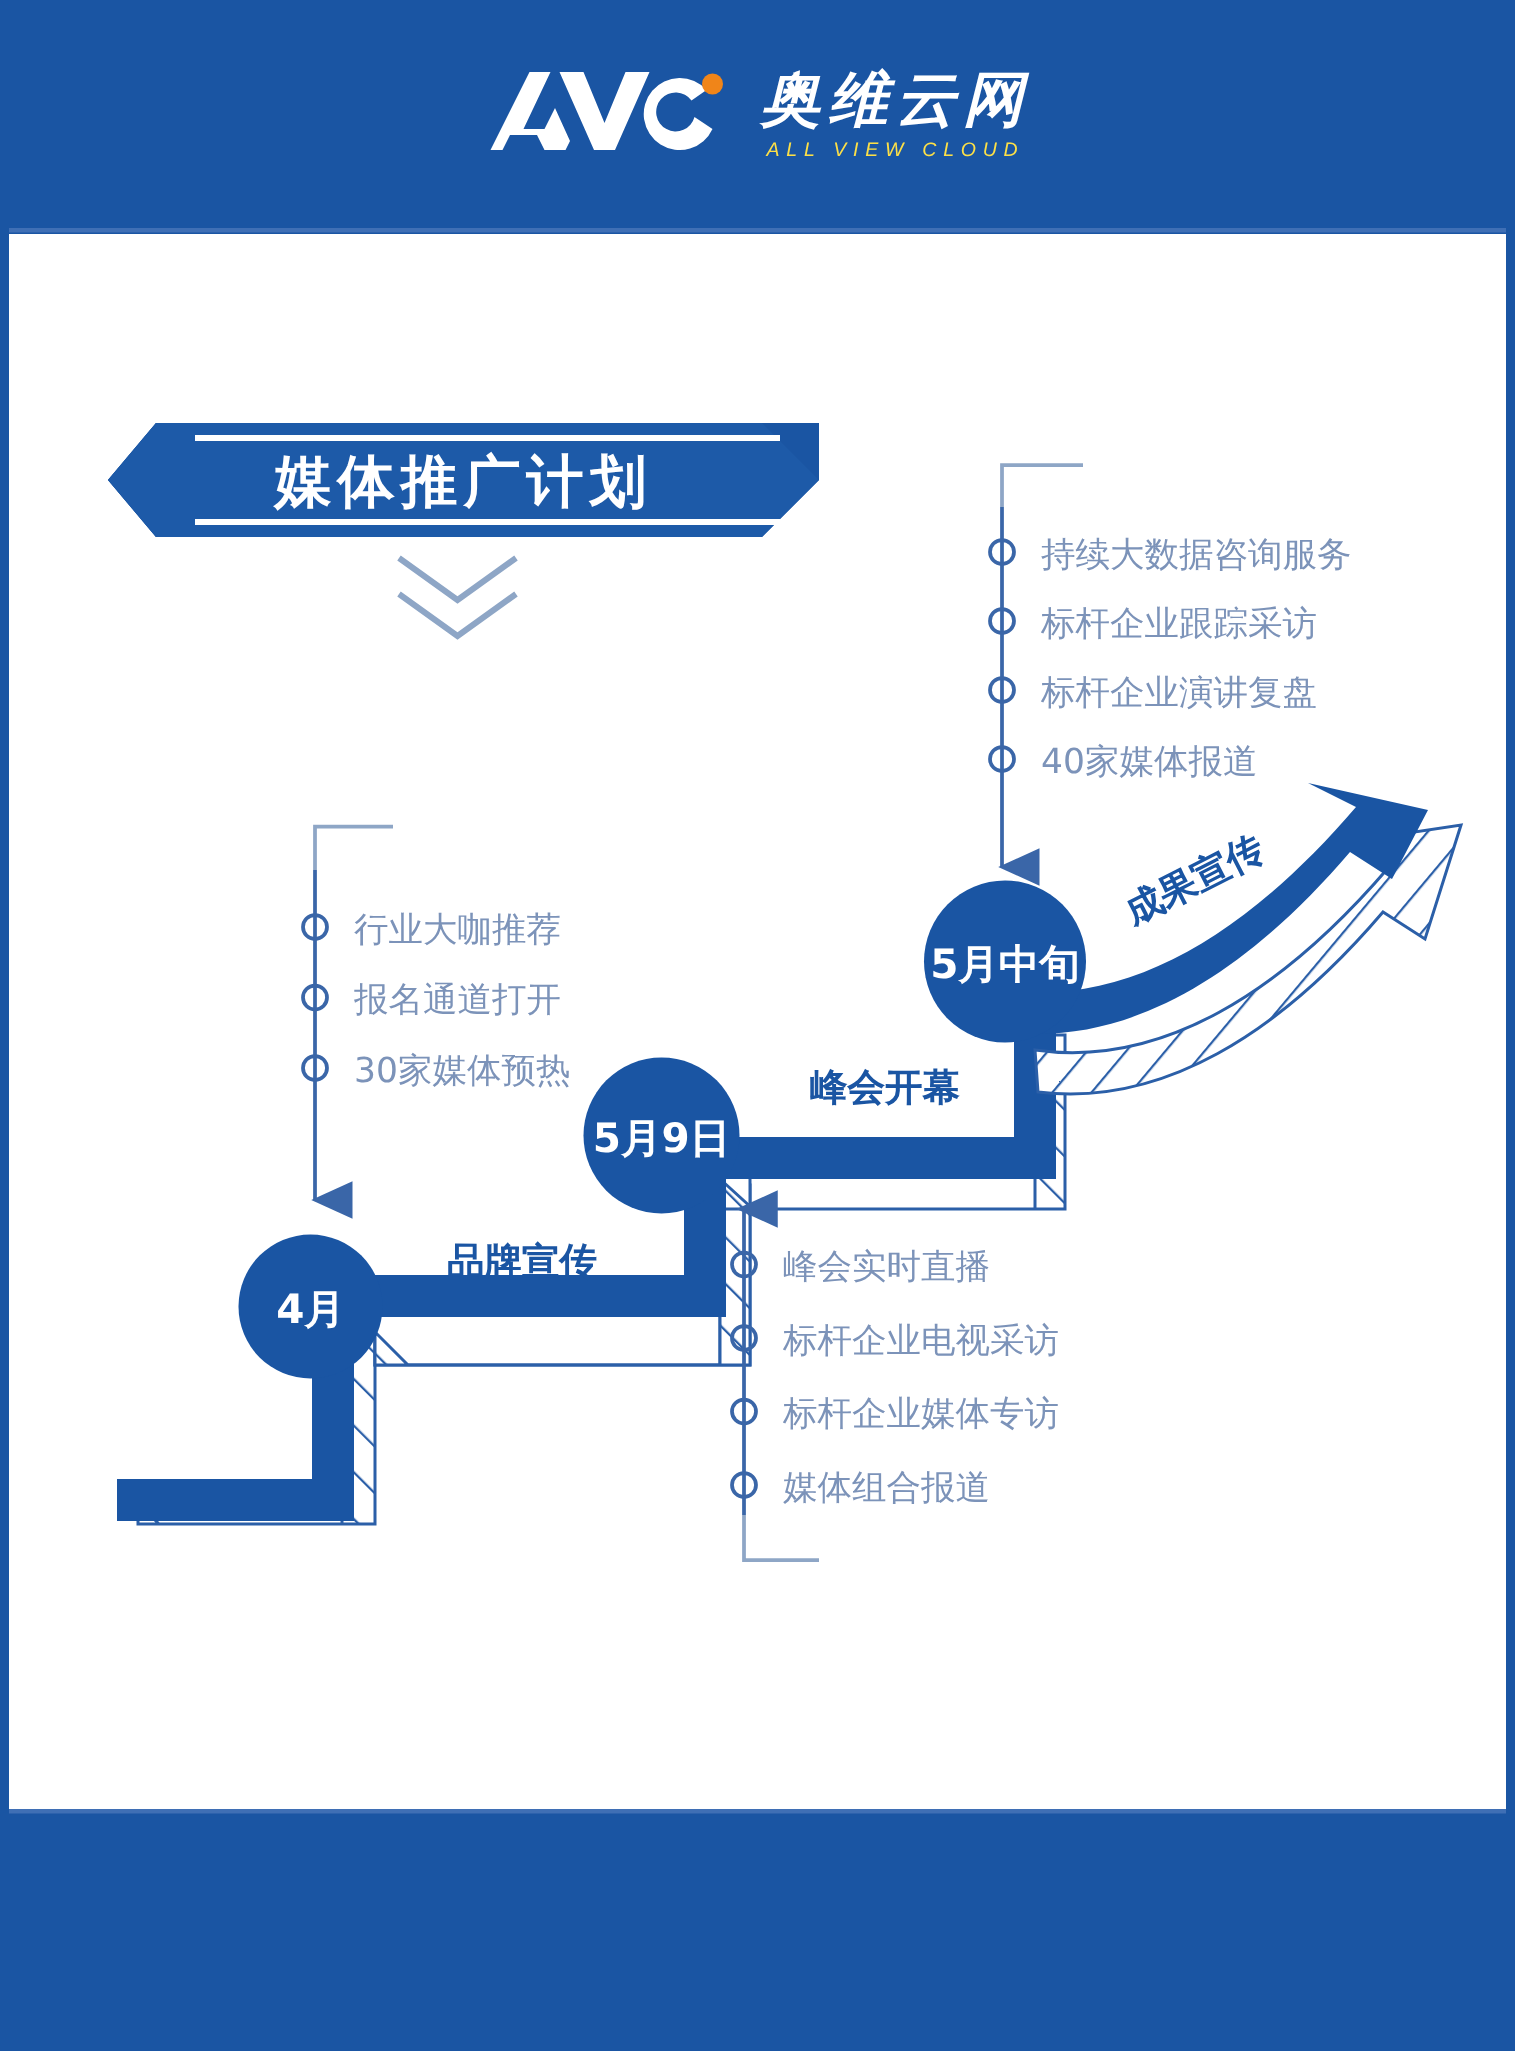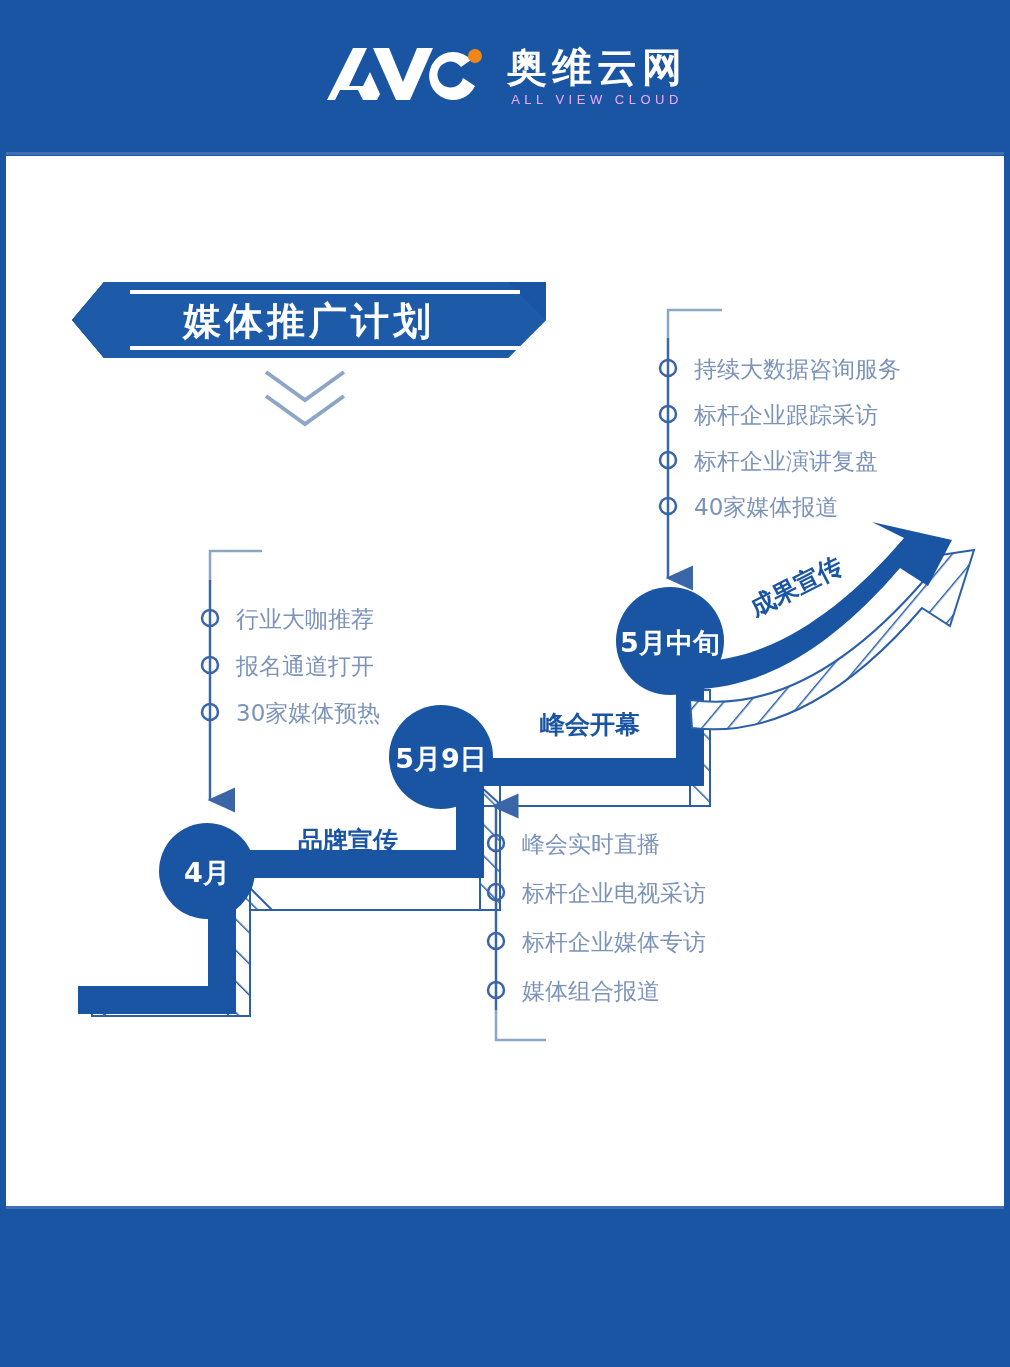--- a/index.html
+++ b/index.html
@@ -13,30 +13,30 @@
   .poster{
     position:absolute;inset:0;
     background:#1a55a3;
   }
   
   .header-band{
     position:absolute;left:0;top:0;width:1010px;height:152px;
     background:#1a55a3;
     display:flex;align-items:center;justify-content:center;
   }
-  .logo-wrap{display:flex;align-items:flex-end;gap:14px;transform:translateY(-2px);}
+  .logo-wrap{display:flex;align-items:flex-end;gap:14px;transform:translateY(-2px);font-style:italic;}
   .logo-avc{position:relative;display:flex;align-items:center;}
   .logo-right{display:flex;flex-direction:column;align-items:center;}
   .logo-cn{
     color:#ffffff;font-size:40px;font-weight:bold;letter-spacing:5px;
     line-height:1;margin-bottom:6px;
     font-family:"DejaVu Sans","Liberation Sans",sans-serif;
   }
   .logo-en{
-    color:#f0abfc;font-size:13px;letter-spacing:4.5px;line-height:1;
+    color:#fde047;font-size:13px;letter-spacing:4.5px;line-height:1;
     font-family:"Liberation Sans",sans-serif;
   }
   
   .body-area{
     position:absolute;left:6px;top:156px;width:998px;height:1050px;
     background:#ffffff;
   }
   .body-hairline{
     position:absolute;left:6px;top:152px;width:998px;height:3px;
     background:#3f6fb5;

